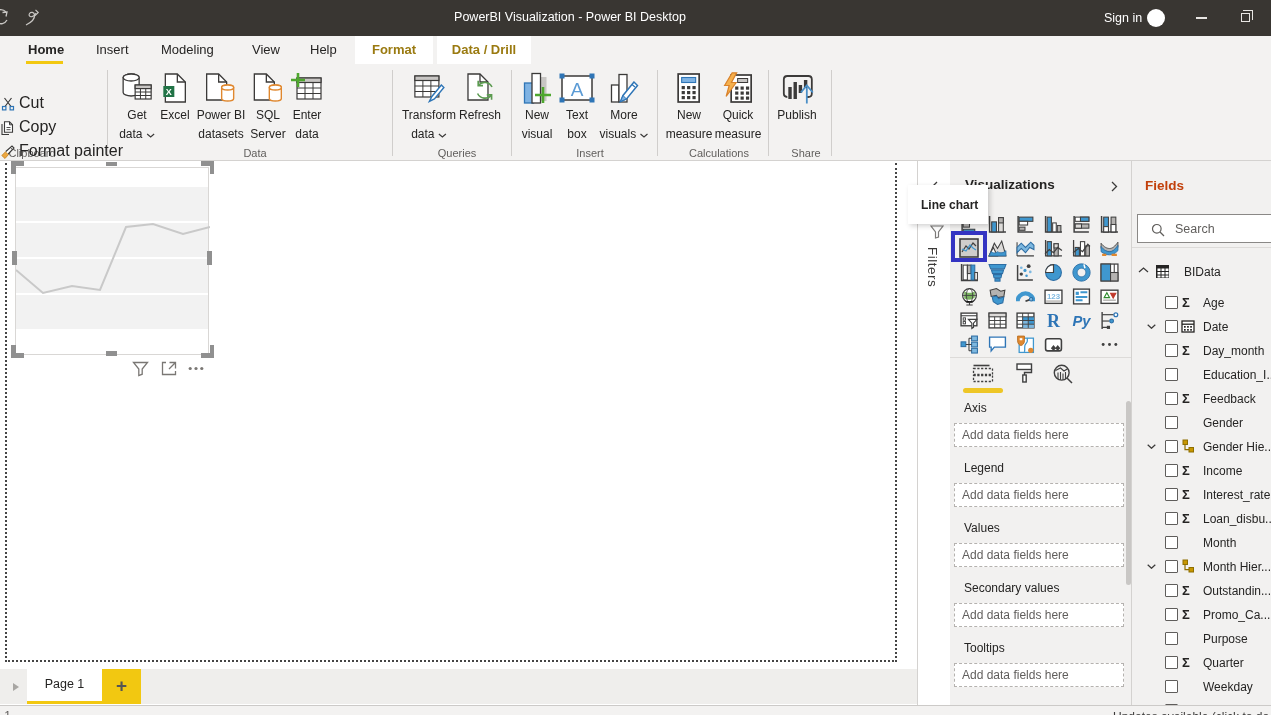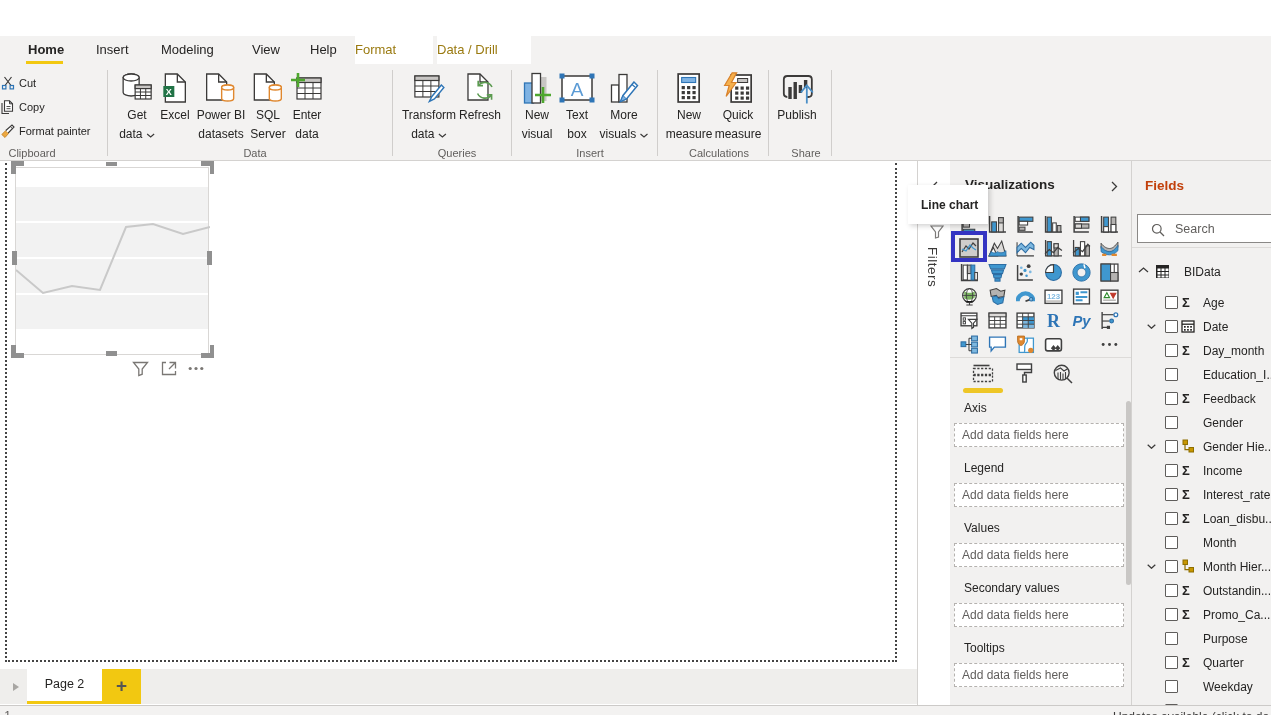--- a/index.html
+++ b/index.html
@@ -12,31 +12,31 @@
   #titletext { position:absolute; left:0; width:1140px; top:10px; text-align:center; font-size:12.5px; color:#fff; }
   #signin { position:absolute; left:1104px; top:11px; font-size:12.5px; color:#fff; }
   #avatar { position:absolute; left:1147px; top:9px; width:18px; height:18px; border-radius:50%; background:#fff; }
   #minbtn { position:absolute; left:1196px; top:16.5px; width:11px; height:2px; background:#e8e6e3; }
   #restorebtn { position:absolute; left:1241px; top:13px; width:9px; height:9px; border:1.2px solid #e8e6e3; background:#393632; }
   #restorebtn:before { content:""; position:absolute; left:1.2px; top:-3.8px; width:8.6px; height:8.6px; border:1.2px solid #e8e6e3; border-left:none; border-bottom:none; }
 
   
   #menubar { position:absolute; left:0; top:36px; width:1271px; height:28px; background:#f3f2f1; }
   .mtab { position:absolute; top:0; height:28px; line-height:27px; font-size:13px; color:#252423; }
-  .mtab.gold { color:#9a7a10; background:#fff; font-weight:400; }
+  .mtab.gold { color:#9a7a10; background:#fff; text-align:center; font-weight:700; }
   #homeunderline { position:absolute; left:26px; top:24.5px; width:37px; height:4px; background:#f2c811; }
 
   
   #ribbon { position:absolute; left:0; top:64px; width:1271px; height:97px; background:#f3f2f1; border-bottom:1px solid #d4d2d0; }
   .rsep { position:absolute; top:6px; height:86px; width:1px; background:#d0cecc; }
   .rgl { position:absolute; top:83px; font-size:11px; color:#605e5c; transform:translateX(-50%); white-space:nowrap;margin-left:6px; }
   .rbtn { position:absolute; top:8px; transform:translateX(-50%); text-align:center; white-space:nowrap; }
   .rbtn .ric { display:block; margin:0 auto; }
   .rbtn .rlb { display:block; font-size:12px; color:#252423; line-height:16px; margin-top:3px; }
-  .small-btn { position:absolute; left:1px; font-size:11px; color:#252423; white-space:nowrap; }
+  .small-btn { position:absolute; left:1px; font-size:16px; color:#252423; white-space:nowrap;margin-top:18px; }
   .small-btn svg { vertical-align:-3px; margin-right:4px; }
 
   
   #canvas { position:absolute; left:0; top:161px; width:917px; height:544px; background:#fff; }
   #pagedots { position:absolute; left:5px; top:2px; width:892px; height:499px; border:2px dotted #454545; border-top:none; }
   #tabbar { position:absolute; left:0; top:508px; width:917px; height:35px; background:#efeeec; }
   #pagetab { position:absolute; left:27px; top:0; width:75px; height:35px; background:#fff; border-bottom:3px solid #f2c811; color:#252423; font-size:12.5px; text-align:center; line-height:31px; }
   #plustab { position:absolute; left:102px; top:0; width:39px; height:35px; background:#f2c811; color:#555; font-size:19px; font-weight:700; text-align:center; line-height:33px; }
   #tabarrow { position:absolute; left:13px; top:14px; width:0; height:0; border-left:6.5px solid #a8a6a3; border-top:4.5px solid transparent; border-bottom:4.5px solid transparent; }
 
@@ -76,20 +76,35 @@
   #statusbar { position:absolute; left:0; top:705px; width:1271px; height:10px; background:#f3f2f1; border-top:1px solid #cccac8; }
 
   
   #tooltip { position:absolute; left:908px; top:185px; width:80px; height:39px; background:#fff; box-shadow:2px 2px 5px rgba(0,0,0,0.18); z-index:50; }
   #tooltip span { position:absolute; left:13px; top:13px; font-size:12px; font-weight:700; color:#252423; }
 </style>
 </head>
 <body>
 <div id="app">
 
+  <div id="titlebar">
+    <svg class="abs" style="left:-8px;top:9px" width="18" height="18" viewBox="0 0 18 18">
+        <path d="M14 3 A7 7 0 1 0 15 11" fill="none" stroke="#c9c7c4" stroke-width="1.3"></path>
+        <path d="M10.5 3.5 L15 3 L14 7.5" fill="none" stroke="#c9c7c4" stroke-width="1.3"></path>
+      </svg>
+    <svg class="abs" style="left:24px;top:9px" width="18" height="18" viewBox="0 0 18 18">
+        <path d="M2 16 C8 13 11 10 10.5 6 C10.2 3 7 2.5 5.5 4.5 C4.3 6.3 5.8 8.3 8 7.6 C10 7 11 5.5 12 4.2" fill="none" stroke="#c9c7c4" stroke-width="1.2"></path>
+        <path d="M11.5 0.8 L14.2 3.6 L10.8 6.8" fill="none" stroke="#c9c7c4" stroke-width="1.2"></path>
+      </svg>
+    <div id="titletext">PowerBI Visualization - Power BI Desktop</div>
+    <div id="signin">Sign in</div>
+    <div id="avatar"></div>
+    <div id="minbtn"></div>
+    <div id="restorebtn"></div>
+  </div>
 
   <div id="menubar">
     <div class="mtab" style="left:28px;font-weight:700;">Home</div>
     <div class="mtab" style="left:96px;">Insert</div>
     <div class="mtab" style="left:161px;">Modeling</div>
     <div class="mtab" style="left:252px;">View</div>
     <div class="mtab" style="left:310px;">Help</div>
     <div class="mtab gold" style="left:355px;width:78px;">Format</div>
     <div class="mtab gold" style="left:437px;width:94px;">Data / Drill</div>
     <div id="homeunderline"></div>
@@ -341,21 +356,21 @@
         <path d="M5 1.5 L1.5 1.5 L1.5 13.5 L14.5 13.5 L14.5 10" fill="none" stroke="#7a7774" stroke-width="1.3"></path>
         <path d="M8.5 1.5 L14.5 1.5 L14.5 7.5 M14.5 1.5 L8 8" fill="none" stroke="#7a7774" stroke-width="1.3"></path>
       </svg>
     <svg class="abs" style="left:188px;top:205px" width="16" height="5" viewBox="0 0 16 5">
         <circle cx="2.2" cy="2.5" r="1.6" fill="#7a7774"></circle>
         <circle cx="8" cy="2.5" r="1.6" fill="#7a7774"></circle>
         <circle cx="13.8" cy="2.5" r="1.6" fill="#7a7774"></circle>
       </svg>
     <div id="tabbar">
       <div id="tabarrow"></div>
-      <div id="pagetab">Page 2</div>
+      <div id="pagetab">Page 1</div>
       <div id="plustab">+</div>
     </div>
   </div>
 
   <div id="filterspane">
     <svg class="abs" style="left:13px;top:20px" width="7" height="11" viewBox="0 0 7 11">
         <path d="M6 1 L1.5 5.5 L6 10" fill="none" stroke="#3b3a39" stroke-width="1.3"></path>
       </svg>
     <svg class="abs" style="left:12px;top:64px" width="14" height="14" viewBox="0 0 14 14">
         <path d="M1 1 L13 1 L8.5 7 L8.5 12 L5.5 13 L5.5 7 Z" fill="none" stroke="#7c7a78" stroke-width="1.2"></path>

